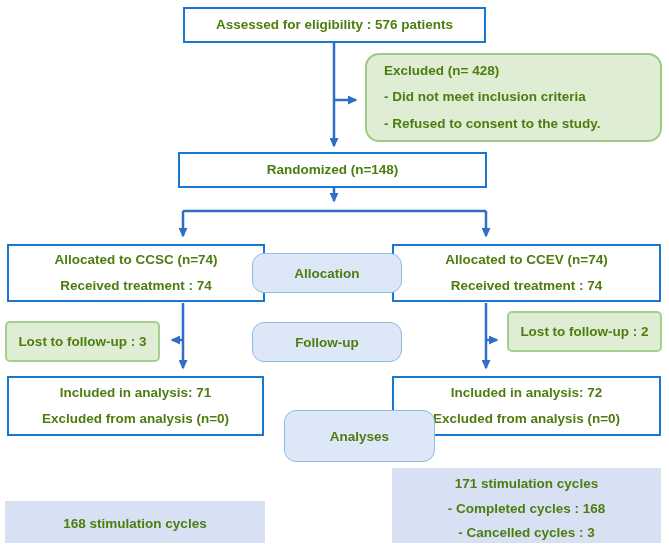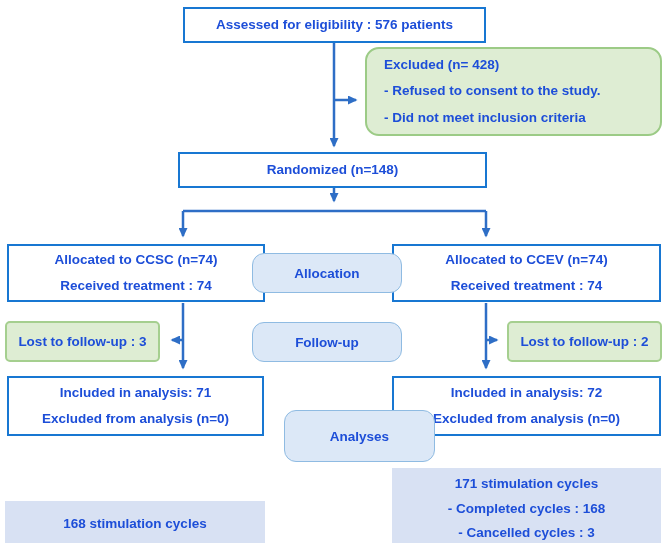--- a/index.html
+++ b/index.html
@@ -1,19 +1,19 @@
 <!DOCTYPE html>
 <html><head>
 <meta charset="utf-8">
 <style>
   html,body{margin:0;padding:0;background:#ffffff;}
   #stage{
     position:relative;width:669px;height:543px;overflow:hidden;
     font-family:"Liberation Sans","DejaVu Sans",sans-serif;
-    color:#1d4ed8;font-weight:bold;font-size:13.5px;
+    color:#4d7c0f;font-weight:bold;font-size:13.5px;
     background:#ffffff;
   }
   .abs{position:absolute;box-sizing:border-box;}
   .bluebox{
     background:#ffffff;border:2.5px solid #1877d2;
     display:flex;flex-direction:column;align-items:center;justify-content:center;
     text-align:center;line-height:1.9;z-index:1;
   }
   .greenbox{
     background:#deedd3;border:2px solid #9ccb86;border-radius:14px;
@@ -59,24 +59,24 @@
       <path d="M183 340 H172" marker-end="url(#ah)"></path>
       <path d="M486 303 V368" marker-end="url(#ah)"></path>
       <path d="M486 340 H497" marker-end="url(#ah)"></path>
     </g>
   </svg>
 
   <div class="abs bluebox" style="left:183px;top:7px;width:303px;height:36px;">
     <span>Assessed for eligibility : 576 patients</span>
   </div>
 
-  <div class="abs greenbox" style="left:365px;top:47px;width:297px;height:89px;">
+  <div class="abs greenbox" style="left:365px;top:53px;width:297px;height:89px;">
     <span>Excluded (n= 428)</span>
+    <span>- Did not meet inclusion criteria</span>
     <span>- Refused to consent to the study.</span>
-    <span>- Did not meet inclusion criteria</span>
   </div>
 
   <div class="abs bluebox" style="left:178px;top:152px;width:309px;height:36px;">
     <span>Randomized (n=148)</span>
   </div>
 
   <div class="abs bluebox" style="left:7px;top:244px;width:258px;height:58px;">
     <span>Allocated to CCSC (n=74)</span>
     <span>Received treatment : 74</span>
   </div>
@@ -87,21 +87,21 @@
   <div class="abs stagepill" style="left:252px;top:253px;width:150px;height:40px;">
     <span>Allocation</span>
   </div>
 
   <div class="abs greenpill" style="left:5px;top:321px;width:155px;height:41px;">
     <span>Lost to follow-up : 3</span>
   </div>
   <div class="abs stagepill" style="left:252px;top:322px;width:150px;height:40px;">
     <span>Follow-up</span>
   </div>
-  <div class="abs greenpill" style="left:507px;top:321px;width:155px;height:41px;align-items:center;">
+  <div class="abs greenpill" style="left:507px;top:311px;width:155px;height:41px;align-items:center;">
     <span>Lost to follow-up : 2</span>
   </div>
 
   <div class="abs bluebox" style="left:7px;top:376px;width:257px;height:60px;">
     <span>Included in analysis: 71</span>
     <span>Excluded from analysis (n=0)</span>
   </div>
   <div class="abs bluebox" style="left:392px;top:376px;width:269px;height:60px;">
     <span>Included in analysis: 72</span>
     <span>Excluded from analysis (n=0)</span>

